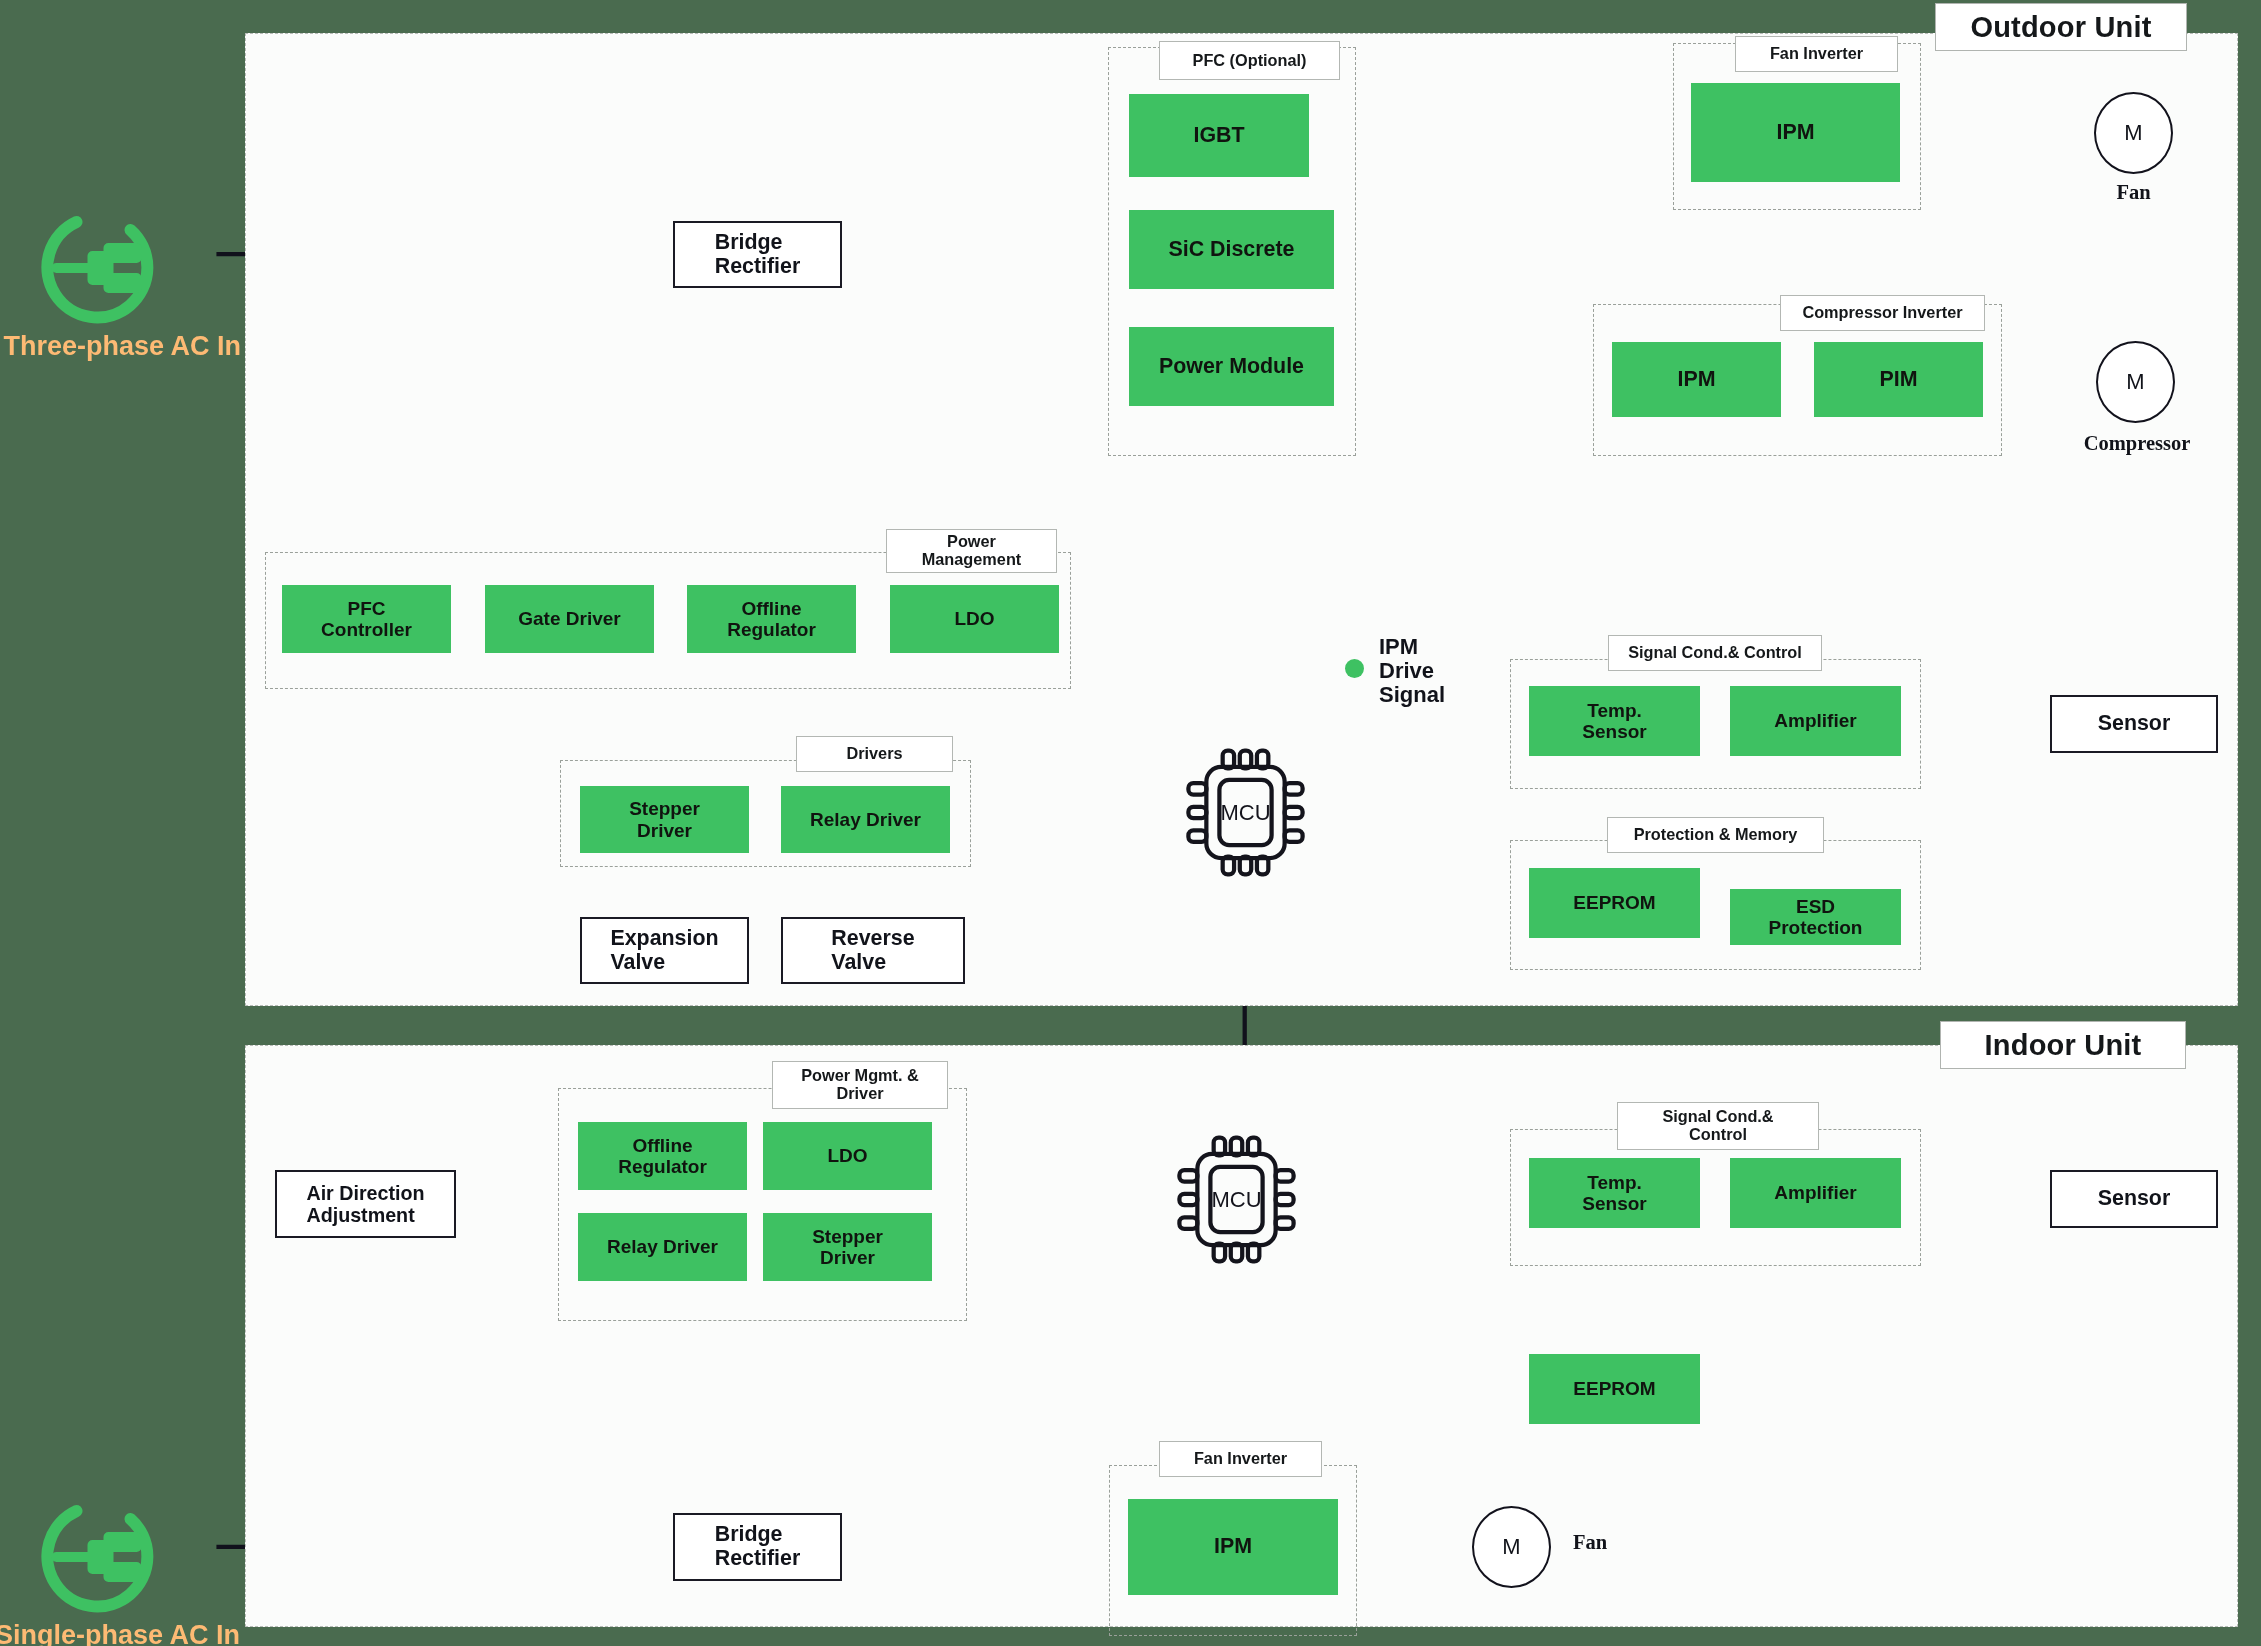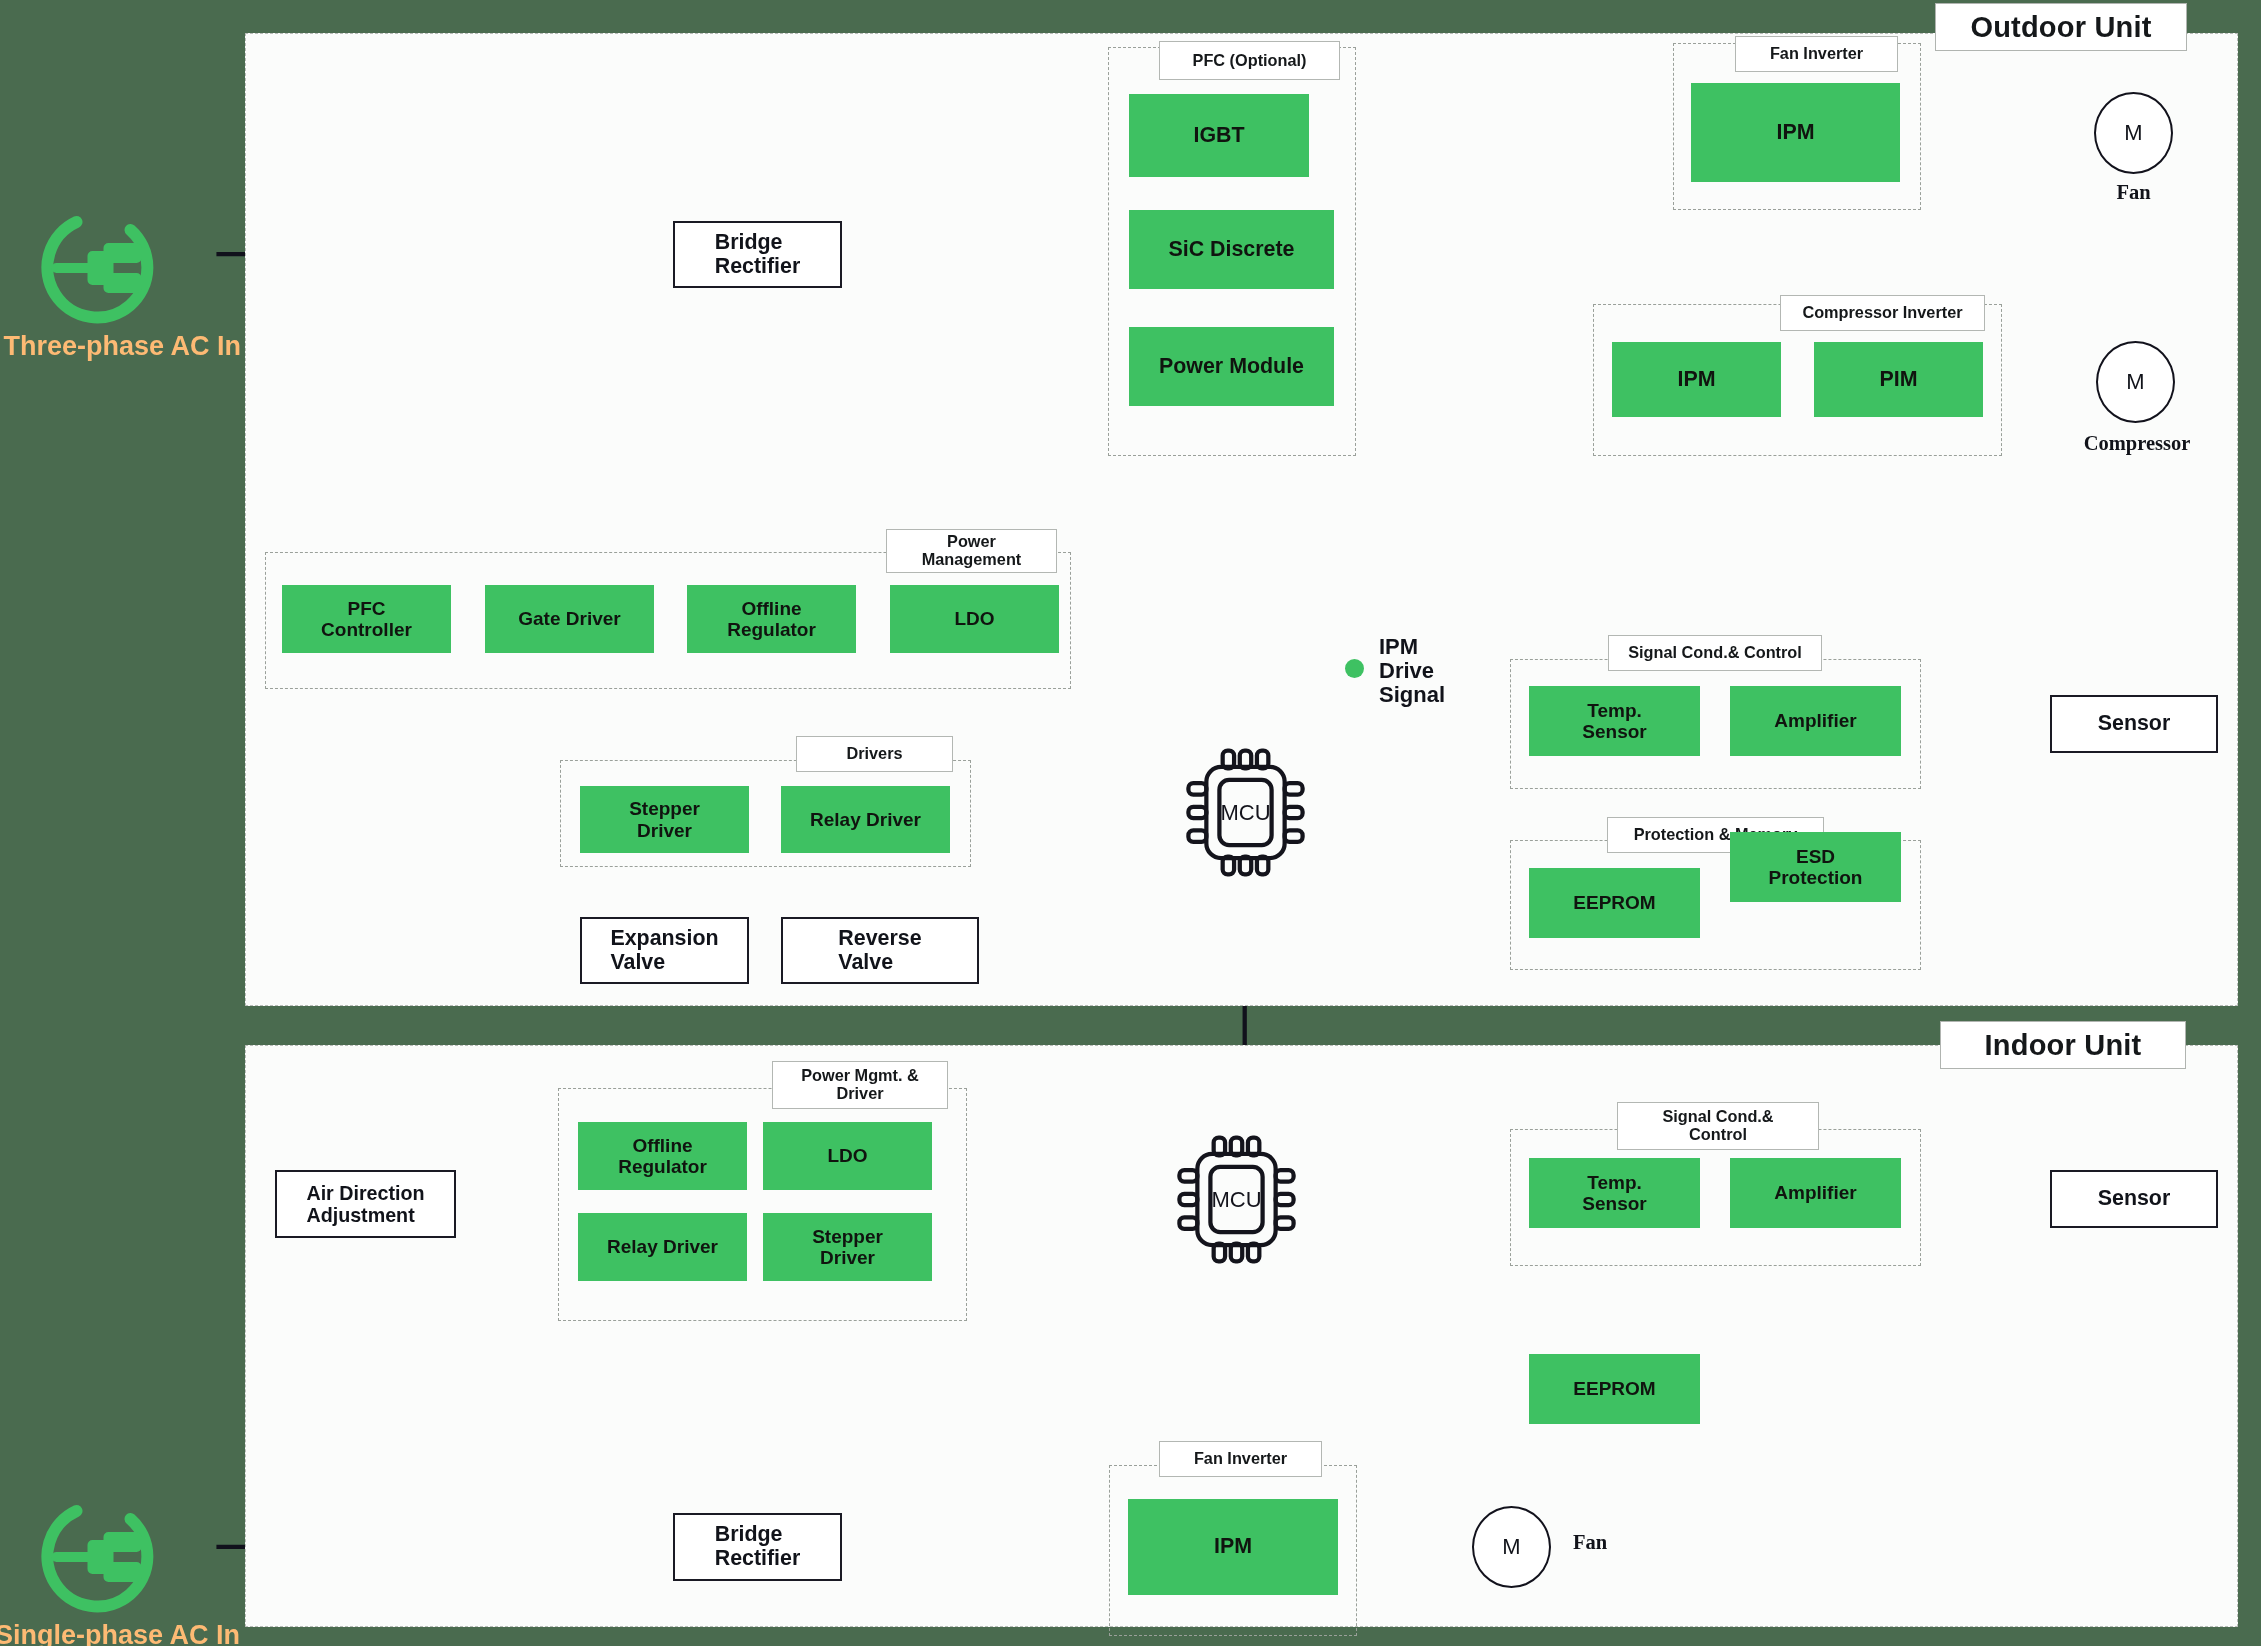--- a/index.html
+++ b/index.html
@@ -259,21 +259,21 @@
   <div class="abs group" style="left:560px; top:760px; width:411px; height:107px;"></div>
   <div class="abs group-label" style="left:796px; top:736px; width:157px; height:36px;">
     <span>Drivers</span>
   </div>
   <div class="abs gblock sm" style="left:580px; top:786px; width:169px; height:67px; white-space:pre-line;">Stepper
 Driver</div>
   <div class="abs gblock sm" style="left:781px; top:786px; width:169px; height:67px;">Relay Driver</div>
 
   <div class="abs wbox" style="left:580px; top:917px; width:169px; height:67px; white-space:pre-line;">Expansion
 Valve</div>
-  <div class="abs wbox" style="left:781px; top:917px; width:198px; height:67px; white-space:pre-line;">Reverse
+  <div class="abs wbox" style="left:781px; top:917px; width:184px; height:67px; white-space:pre-line;">Reverse
 Valve</div>
 
   <div class="abs" style="left:1162px; top:744px; width:167px; height:137px;">
     <svg width="167" height="137" viewBox="0 0 100 84">
       <g fill="none" stroke="#14141c" stroke-width="2.6" stroke-linejoin="round" stroke-linecap="round">
         <rect x="26" y="14" width="48" height="56" rx="9"></rect>
         <rect x="34" y="22" width="32" height="40" rx="6"></rect>
         <rect x="36" y="4" width="7" height="11" rx="3"></rect>
         <rect x="46.5" y="4" width="7" height="11" rx="3"></rect>
         <rect x="57" y="4" width="7" height="11" rx="3"></rect>
@@ -303,21 +303,21 @@
   <div class="abs gblock sm" style="left:1529px; top:686px; width:171px; height:70px; white-space:pre-line;">Temp.
 Sensor</div>
   <div class="abs gblock sm" style="left:1730px; top:686px; width:171px; height:70px;">Amplifier</div>
   <div class="abs wbox" style="left:2050px; top:695px; width:168px; height:58px;">Sensor</div>
 
   <div class="abs group" style="left:1510px; top:840px; width:411px; height:130px;"></div>
   <div class="abs group-label" style="left:1607px; top:817px; width:217px; height:36px;">
     <span>Protection &amp; Memory</span>
   </div>
   <div class="abs gblock sm" style="left:1529px; top:868px; width:171px; height:70px;">EEPROM</div>
-  <div class="abs gblock sm" style="left:1730px; top:832px; width:171px; height:70px; white-space:pre-line;">ESD
+  <div class="abs gblock sm" style="left:1730px; top:889px; width:171px; height:56px; white-space:pre-line;">ESD
 Protection</div>
 
   <div class="abs unit-panel" style="left:245px; top:1045px; width:1993px; height:582px;"></div>
   <div class="abs unit-title" style="left:1940px; top:1021px; width:246px; height:48px;">
     <span>Indoor Unit</span>
   </div>
 
   <div class="abs" style="left:36px; top:1493px; width:154px; height:163px;">
     <svg width="137" height="128" viewBox="0 0 64 64">
       <path d="M18 9 A25 25 0 1 0 45 13" fill="none" stroke="#3ec162" stroke-width="6" stroke-linecap="round"></path>

